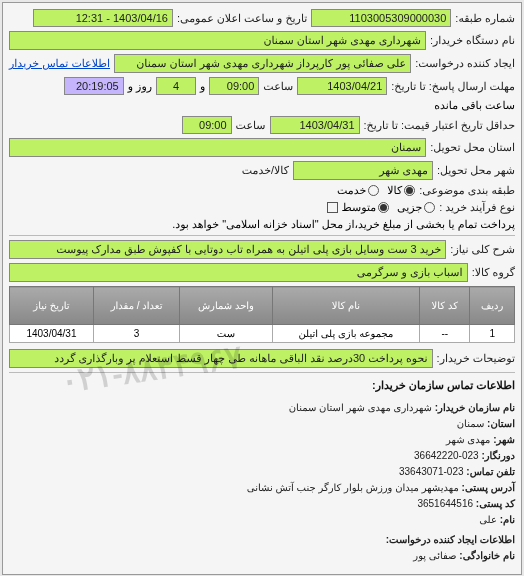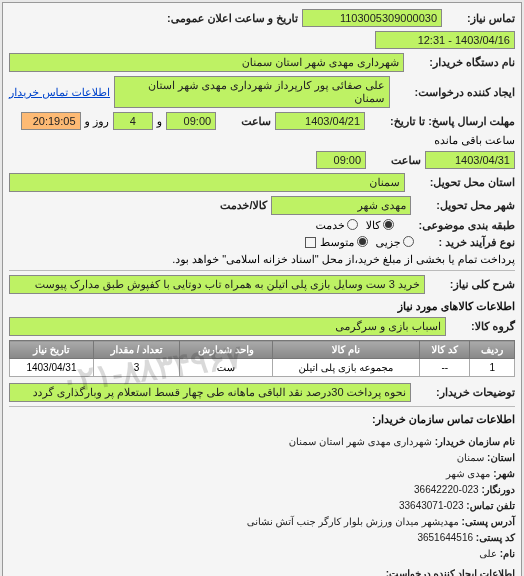--- a/index.html
+++ b/index.html
@@ -1,47 +1,47 @@
 <!DOCTYPE html>
 <html dir="rtl" lang="fa"><head>
 <meta charset="utf-8">
 <style>
   * { box-sizing: border-box; margin: 0; padding: 0; }
   body { font-family: Tahoma, Arial, sans-serif; font-size: 11px; background: #e8e8e8; direction: rtl; width: 524px; }
   .panel { background: #f5f5f5; border: 1px solid #999; margin: 2px; }
   .panel-header { background: linear-gradient(#888, #666); color: #fff; padding: 3px 6px; font-size: 11px; font-weight: bold; }
   .panel-body { padding: 6px; }
   .row { display: flex; align-items: center; margin-bottom: 4px; gap: 4px; flex-wrap: wrap; }
-  .label { font-weight: bold; color: #222; white-space: nowrap; margin-left: 21px; }
+  .label { font-weight: normal; color: #222; white-space: nowrap; }
   .input-box { background: #bef264; border: 1px solid #888; padding: 2px 4px; min-height: 18px; flex: 1; font-size: 11px; color: #222; }
   .input-box.short { flex: 0 0 80px; }
   .input-box.med { flex: 0 0 140px; }
   .radio-group { display: flex; gap: 8px; align-items: center; }
-  .radio-item { display: flex; gap: 2px; }
+  .radio-item { display: flex; align-items: center; gap: 2px; }
   .radio { width: 11px; height: 11px; border: 1px solid #555; border-radius: 50%; display: inline-block; position: relative; }
   .radio.checked::after { content: ""; position: absolute; top: 1px; left: 1px; width: 7px; height: 7px; background: #333; border-radius: 50%; }
   .checkbox { width: 11px; height: 11px; border: 1px solid #555; display: inline-block; }
   .link { color: #0044cc; text-decoration: underline; cursor: pointer; }
   .sep { height: 1px; background: #bbb; margin: 4px 0; }
   .section-title { font-weight: bold; color: #111; margin: 6px 0 4px; }
   table { width: 100%; border-collapse: collapse; font-size: 10px; }
-  th { background: linear-gradient(#aaa, #888); color: #fff; padding: 3px 4px; border: 1px solid #777; font-weight: bold; }
+  th { background: linear-gradient(#aaa, #888); color: #fff; padding: 13px 4px; border: 1px solid #777; font-weight: normal; }
   td { background: #fff; border: 1px solid #aaa; padding: 3px 4px; text-align: center; }
   .contact-block { font-size: 10px; line-height: 1.6; color: #222; padding: 4px 0; }
   .contact-block b { font-weight: bold; text-align: right; }
   .watermark { position: absolute; top: 350px; left: 60px; font-size: 32px; color: rgba(0,0,0,0.15); font-weight: bold; transform: rotate(-8deg); pointer-events: none; letter-spacing: 2px; }
 </style>
 </head>
 <body>
 
 <div class="panel">
   <div class="panel-body">
 
     <div class="row">
-      <span class="label">تماس نیاز:</span>
+      <span class="label">شماره طبقه:</span>
       <span class="input-box med">1103005309000030</span>
       <span class="label">تاریخ و ساعت اعلان عمومی:</span>
       <span class="input-box med">1403/04/16 - 12:31</span>
     </div>
 
     <div class="row">
       <span class="label">نام دستگاه خریدار:</span>
       <span class="input-box">شهرداری مهدی شهر استان سمنان</span>
     </div>
 
@@ -52,25 +52,26 @@
     </div>
 
     <div class="row">
       <span class="label">مهلت ارسال پاسخ: تا تاریخ:</span>
       <span class="input-box short" style="flex:0 0 90px">1403/04/21</span>
       <span class="label">ساعت</span>
       <span class="input-box short" style="flex:0 0 50px">09:00</span>
       <span>و</span>
       <span class="input-box short" style="flex:0 0 40px;text-align:center">4</span>
       <span>روز و</span>
-      <span class="input-box short" style="flex:0 0 60px;background:#fdba74">20:19:05</span>
+      <span class="input-box short" style="flex:0 0 60px;background:#c4b5fd">20:19:05</span>
       <span>ساعت باقی مانده</span>
     </div>
 
     <div class="row">
+      <span class="label">حداقل تاریخ اعتبار قیمت: تا تاریخ:</span>
       <span class="input-box short" style="flex:0 0 90px">1403/04/31</span>
       <span class="label">ساعت</span>
       <span class="input-box short" style="flex:0 0 50px">09:00</span>
     </div>
 
     <div class="row">
       <span class="label">استان محل تحویل:</span>
       <span class="input-box">سمنان</span>
     </div>
 
@@ -110,21 +111,20 @@
       <span>پرداخت تمام یا بخشی از مبلغ خرید،از محل "اسناد خزانه اسلامی" خواهد بود.</span>
     </div>
 
     <div class="sep"></div>
 
     <div class="row">
       <span class="label">شرح کلی نیاز:</span>
       <span class="input-box">خرید 3 ست وسایل بازی پلی اتیلن به همراه تاب دوتایی با کفپوش طبق مدارک پیوست</span>
     </div>
 
-    <div class="section-title">اطلاعات کالاهای مورد نیاز</div>
 
     <div class="row">
       <span class="label">گروه کالا:</span>
       <span class="input-box">اسباب بازی و سرگرمی</span>
     </div>
 
     <table>
       <thead>
         <tr>
           <th>ردیف</th>

